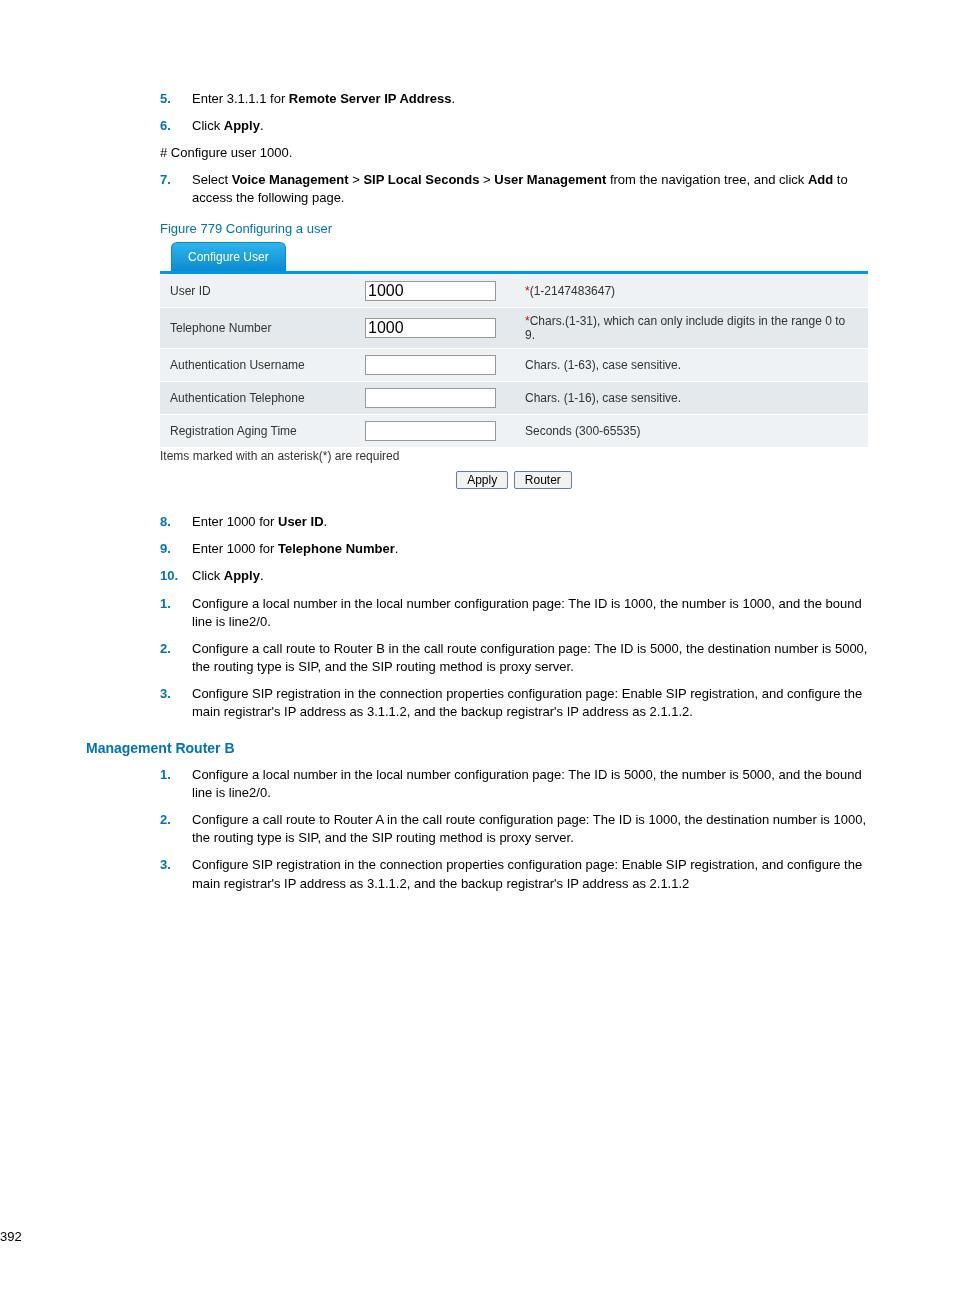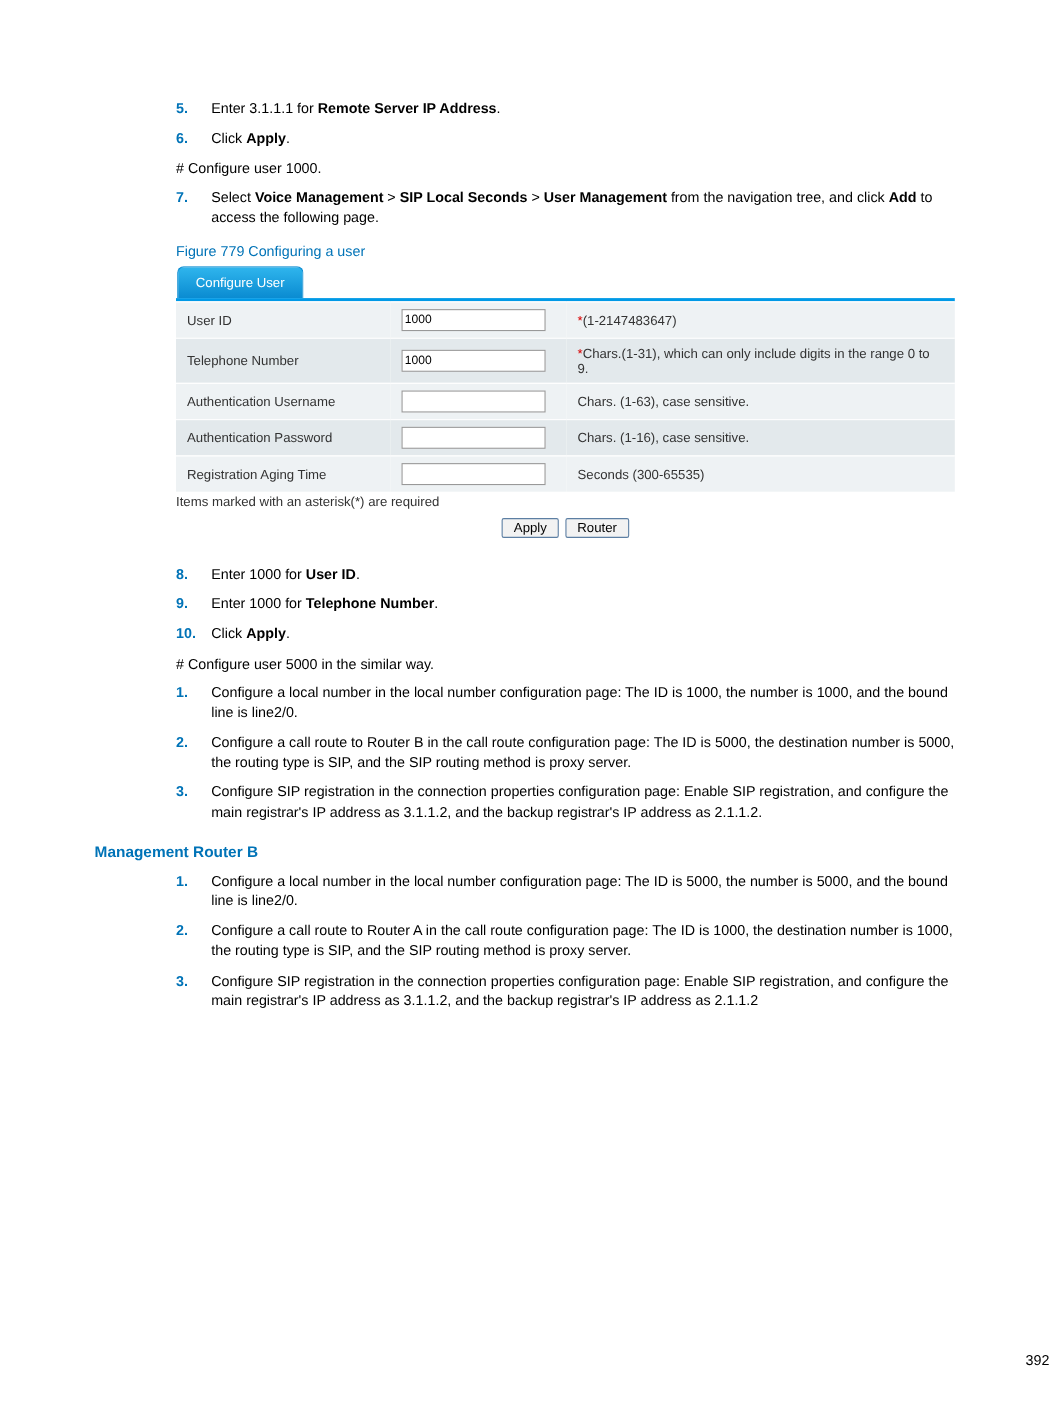--- a/index.html
+++ b/index.html
@@ -53,39 +53,39 @@
   }
   .tab-btn {
     display: inline-block;
     background: linear-gradient(#2fb5ed, #0a8bd1);
     color: #fff;
     font-size: 12px;
     padding: 7px 16px;
     border-radius: 6px 6px 0 0;
     border: 1px solid #0a8bd1;
     border-bottom: none;
-    margin-left: 1px;
+    margin-left: 11px;
   }
   .form-table {
     width: 100%;
     border-collapse: collapse;
     font-size: 12px;
   }
   .form-table td {
     padding: 6px 10px;
     vertical-align: middle;
     border-top: 1px solid #fff;
   }
   .form-table tr:nth-child(odd) td { background: #eef2f4; }
   .form-table tr:nth-child(even) td { background: #e3e9ec; }
   .form-table .lbl { width: 175px; color: #333; }
   .form-table .inp { width: 140px; }
   .form-table .inp input {
     width: 125px;
-    font-size: 11px;
+    font-size: 16px;
     border: 1px solid #999;
     padding: 1px 2px;
     height: 16px;
   }
   .form-table .hint { color: #333; }
   .form-table .hint .star { color: #d80000; }
   .note-required {
     font-size: 12px;
     color: #333;
     margin-top: 2px;
@@ -107,21 +107,21 @@
     color: #0073b7;
     font-weight: bold;
     font-size: 14px;
     margin: 18px 0 10px 0;
   }
   .page-num {
     position: absolute;
     bottom: 52px;
     left: 0;
     right: 0;
-    text-align: right;
+    text-align: left;
     font-size: 13px;
   }
 </style>
 </head>
 <body>
 
 <div class="page">
 
   <div class="ol-row">
     <div class="ol-num">5.</div>
@@ -163,21 +163,21 @@
         <td class="lbl">Telephone Number</td>
         <td class="inp"><input type="text" value="1000" style=""></td>
         <td class="hint"><span class="star">*</span><span>Chars.(1-31), which can only include digits in the range 0 to 9.</span></td>
       </tr>
       <tr>
         <td class="lbl">Authentication Username</td>
         <td class="inp"><input type="text" value="" style=""></td>
         <td class="hint"><span>Chars. (1-63), case sensitive.</span></td>
       </tr>
       <tr>
-        <td class="lbl">Authentication Password</td>
+        <td class="lbl">Authentication Telephone</td>
         <td class="inp"><input type="text" value="" style=""></td>
         <td class="hint"><span>Chars. (1-16), case sensitive.</span></td>
       </tr>
       <tr>
         <td class="lbl">Registration Aging Time</td>
         <td class="inp"><input type="text" value="" style=""></td>
         <td class="hint"><span>Seconds (300-65535)</span></td>
       </tr>
     </tbody>
       </table>
@@ -200,21 +200,20 @@
       <span>Enter 1000 for </span><b>Telephone Number</b><span>.</span>
     </div>
   </div>
   <div class="ol-row">
     <div class="ol-num">10.</div>
     <div class="ol-body">
       <span>Click </span><b>Apply</b><span>.</span>
     </div>
   </div>
 
-  <div class="plain-line"># Configure user 5000 in the similar way.</div>
 
   <div class="ol-row">
     <div class="ol-num">1.</div>
     <div class="ol-body">Configure a local number in the local number configuration page: The ID is 1000, the number is 1000, and the bound line is line2/0.</div>
   </div>
   <div class="ol-row">
     <div class="ol-num">2.</div>
     <div class="ol-body">Configure a call route to Router B in the call route configuration page: The ID is 5000, the destination number is 5000, the routing type is SIP, and the SIP routing method is proxy server.</div>
   </div>
   <div class="ol-row">

